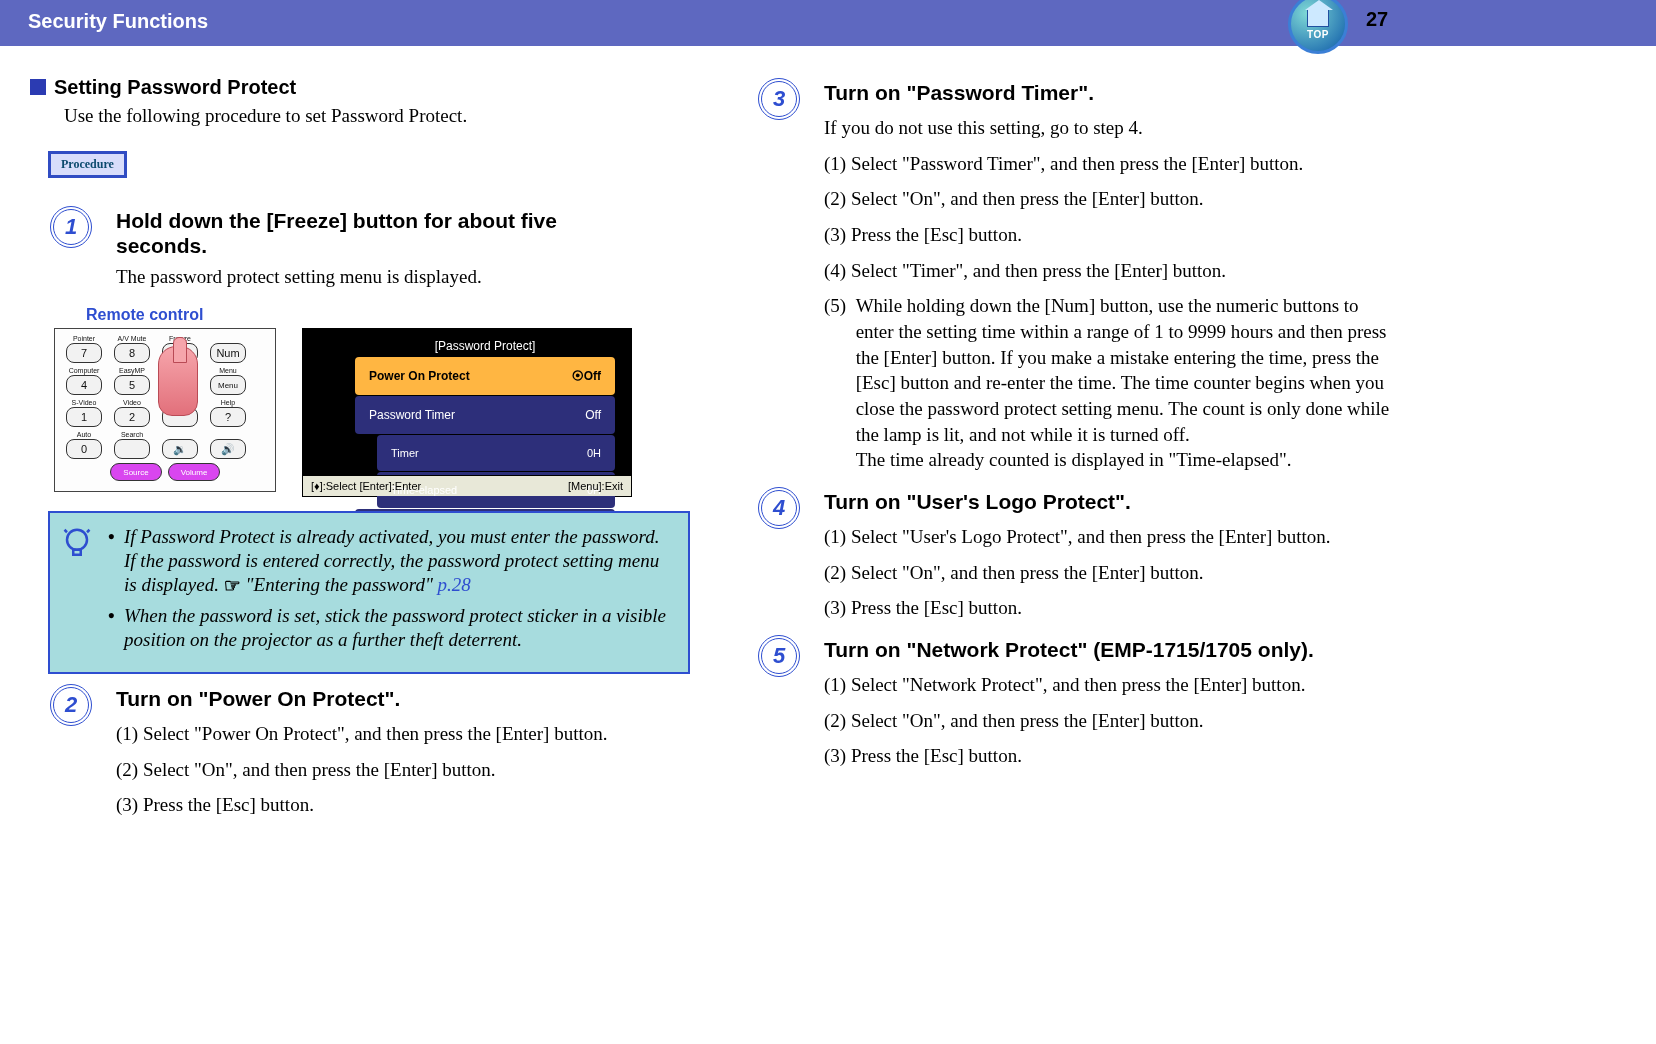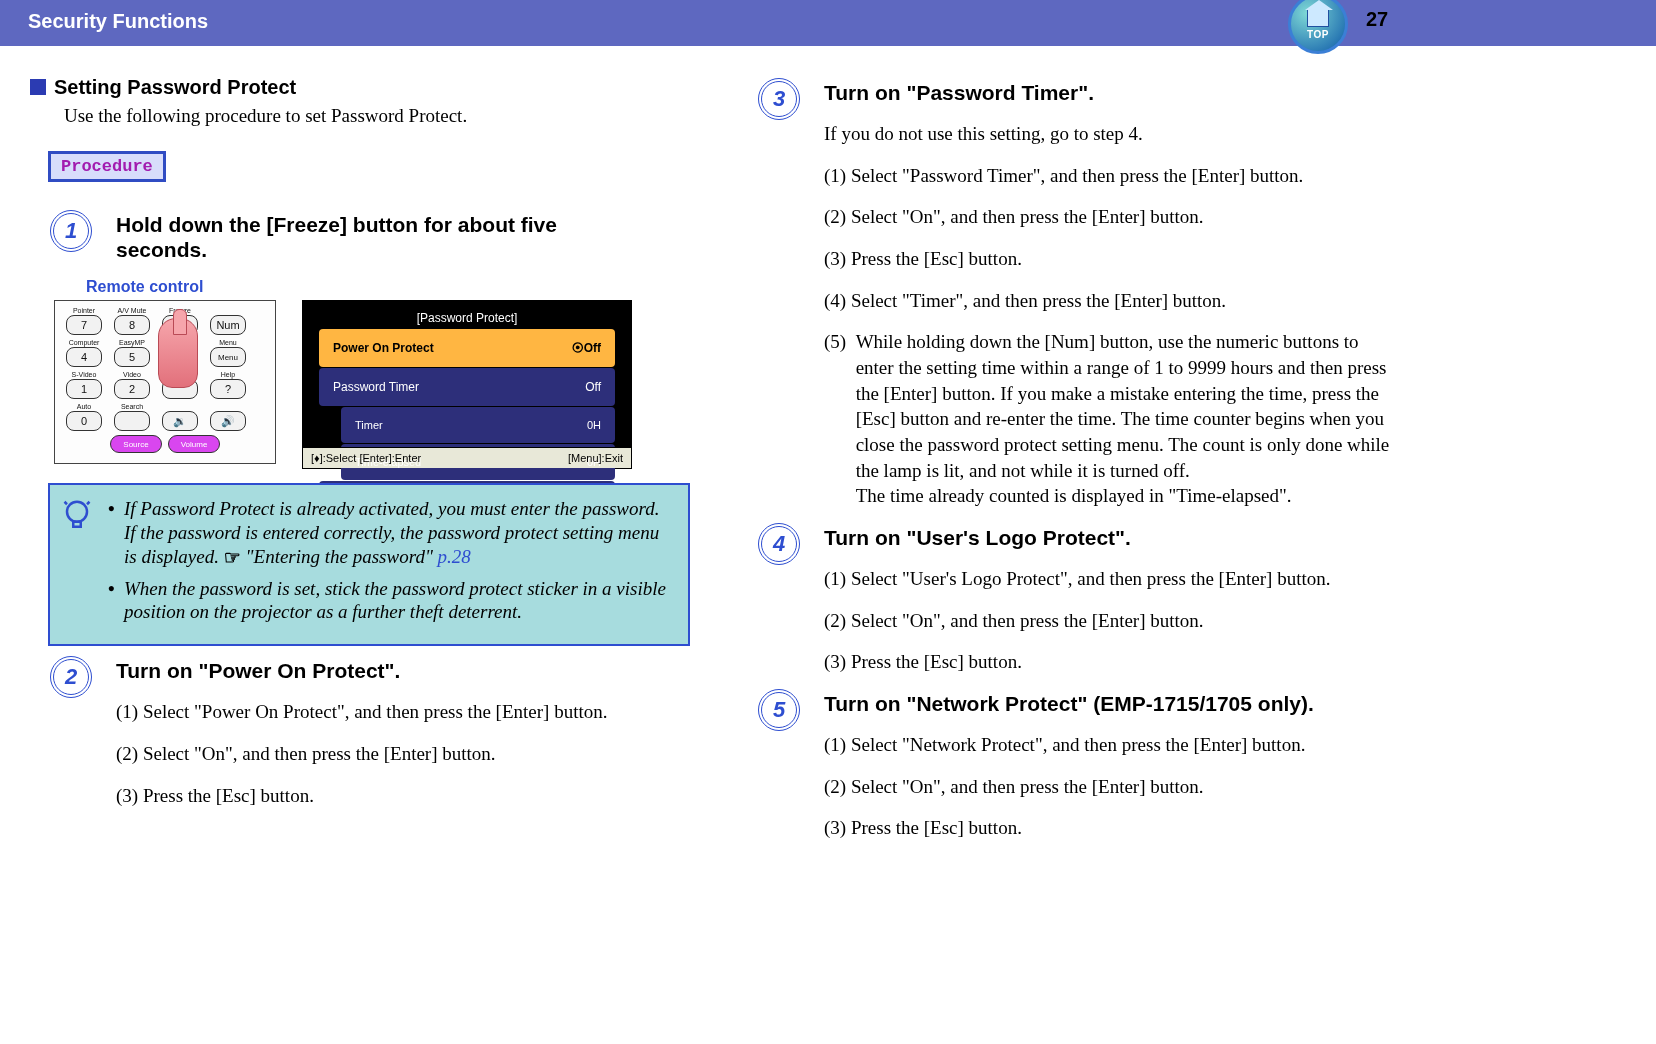--- a/index.html
+++ b/index.html
@@ -94,24 +94,24 @@
     margin-right: 8px;
     vertical-align: -1px;
   }
   .intro-text {
     margin: 0 0 18px 34px;
   }
   .procedure-badge {
     display: inline-block;
     border: 3px solid #304cc3;
     background: #d8ddfb;
-    color: #a21caf;
-    font-family: Liberation Mono, monospace;
-    font-weight: bold;
-    font-size: 17px;
+    color: #0c4a6e;
+    font-family: Liberation Serif, serif;
+    font-weight: bold;
+    font-size: 12px;
     padding: 3px 10px;
     margin: 6px 0 18px 18px;
   }
   .step {
     position: relative;
     padding-left: 72px;
     margin: 12px 0 16px 14px;
   }
   .step-badge {
     position: absolute;
@@ -136,21 +136,21 @@
     font-weight: bold;
     font-size: 21px;
     margin: 4px 0 6px 0;
     line-height: 1.2;
   }
   .step-body {
     line-height: 1.35;
   }
   .step-body .sub {
     padding-left: 0;
-    margin: 16px 0;
+    margin: 10px 0;
   }
   .remote-label {
     color: #2e4ed0;
     font-family: Arial, sans-serif;
     font-size: 16px;
     margin: 8px 0 4px 56px;
     font-weight: bold;
   }
   .images-row {
     display: flex;
@@ -209,20 +209,21 @@
     border: 1px solid #000;
     background: #000;
     font-family: Arial, sans-serif;
     color: #fff;
     font-size: 12px;
   }
   .menu-screen .msbody {
     background: #000;
     padding: 10px 16px 8px 16px;
     height: 146px;
+    margin-left: 36px;
   }
   .menu-screen .ms-title { text-align:center; margin-bottom:4px; }
   .menu-screen .ms-item {
     display: flex; justify-content: space-between;
     padding: 12px 14px;
     border-radius: 4px;
     margin: 1px 0;
     background: #2d2f7a;
   }
   .menu-screen .ms-item.hl { background: #ffb642; color:#000; font-weight:bold; }
@@ -289,20 +290,21 @@
 
     <div class="procedure-badge">Procedure</div>
 
     
     <div class="step">
       <div class="step-badge">1</div>
       <div class="step-title">
         <span>Hold down the [Freeze] button for about five</span><br>
         <span>seconds.</span>
       </div>
+      <div class="step-body">The password protect setting menu is displayed.</div>
     </div>
 
     <div class="remote-label">Remote control</div>
 
     <div class="images-row">
       <div class="remote-wrap">
         <div class="remote">
           <div class="rrow">
             <div class="kcell">
                 <div class="klbl">Pointer</div>

